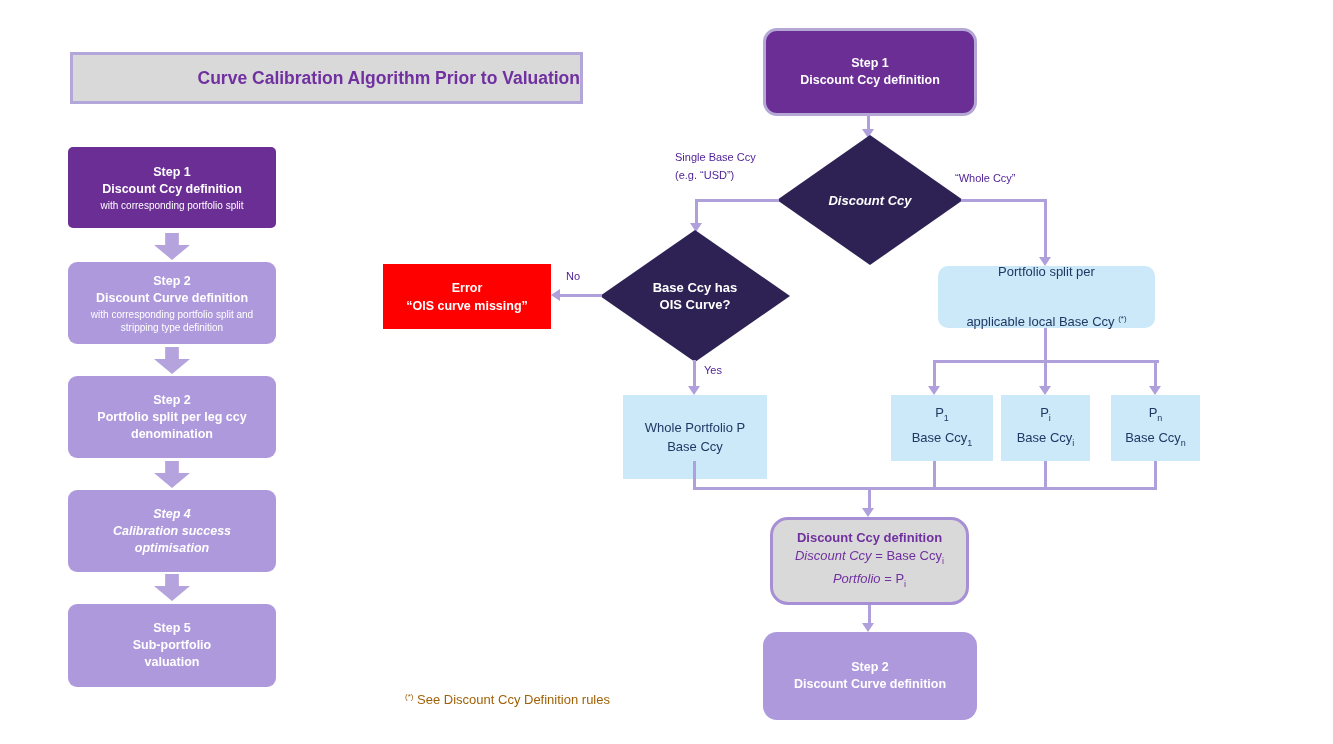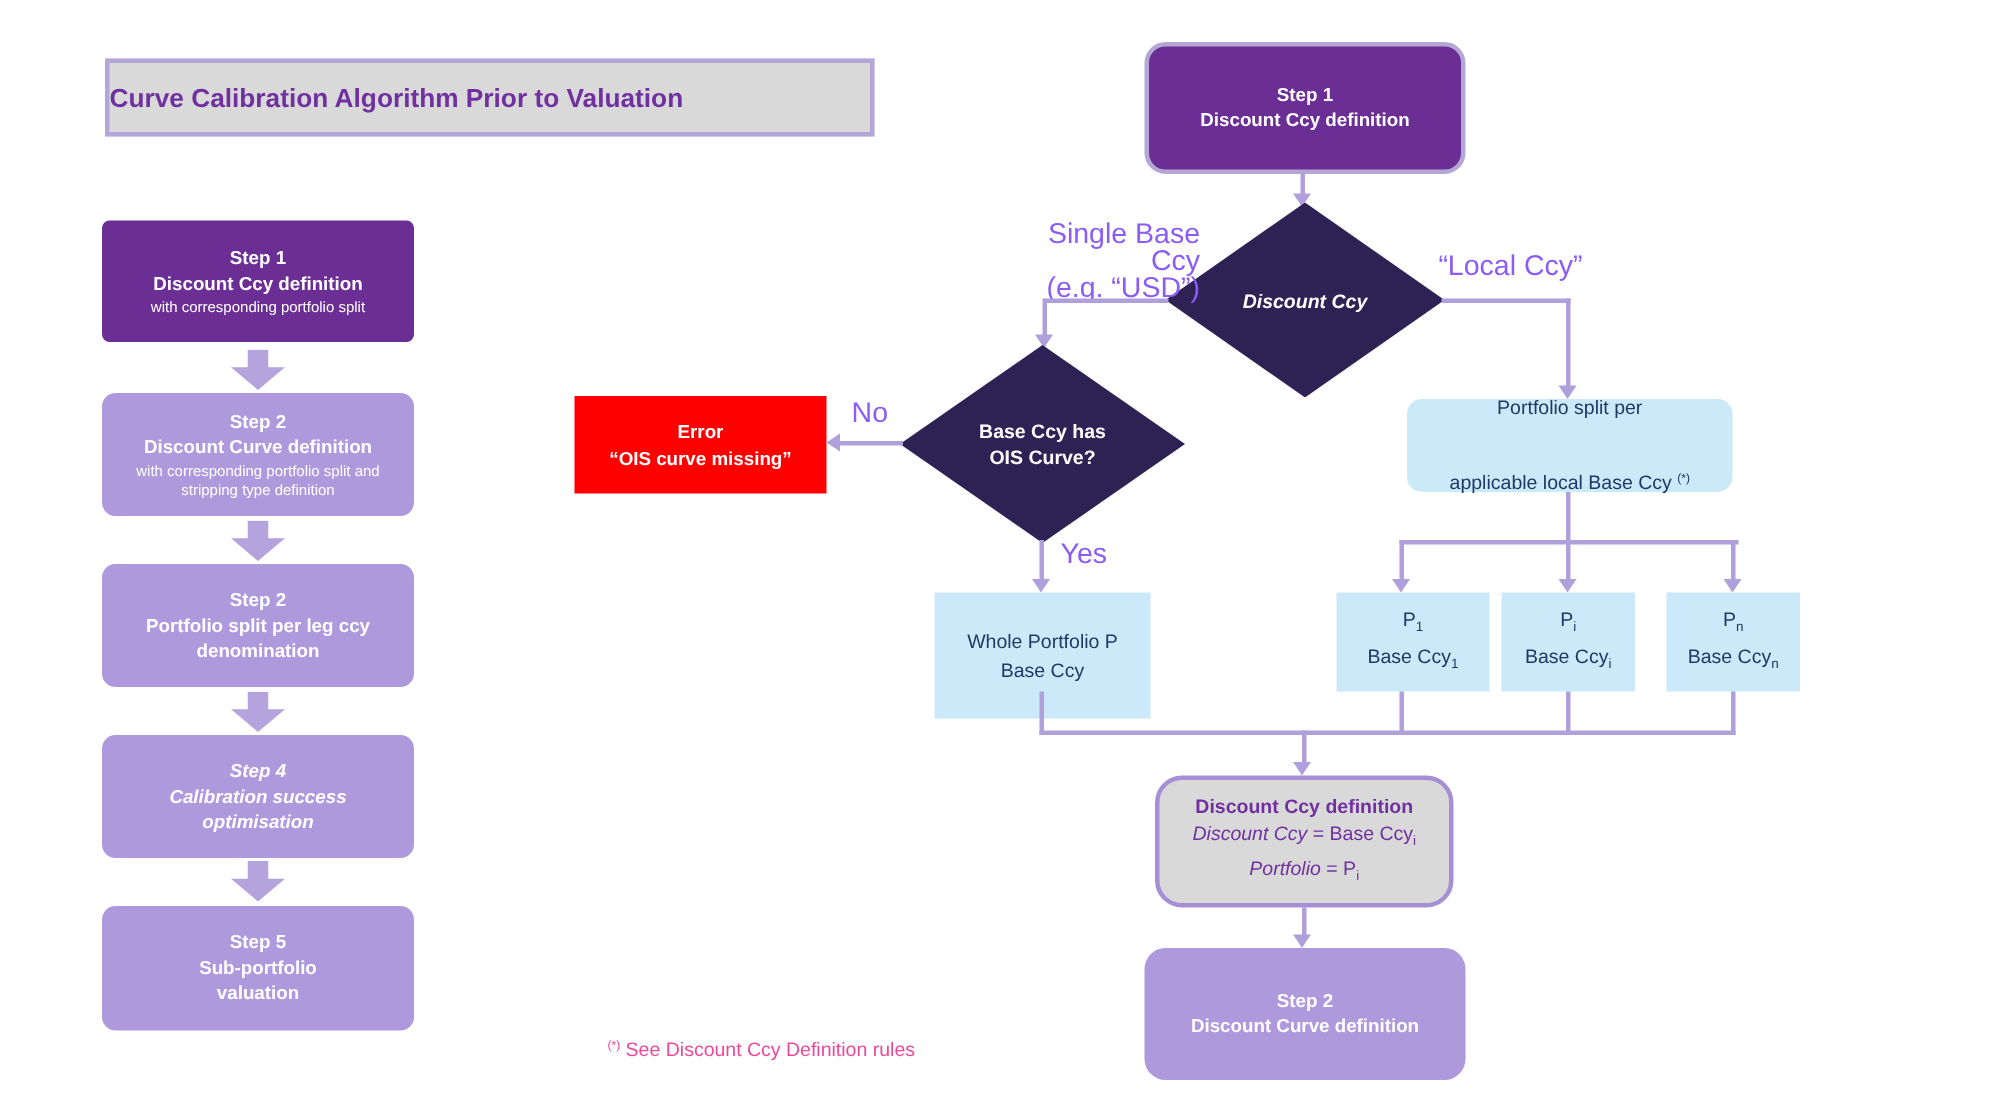--- a/index.html
+++ b/index.html
@@ -14,23 +14,23 @@
     --gray:#D9D9D9;
     --purple-text:#7030A0;
     --title-border:#B3A6D9;
     --gray-border:#A78FD6;
     --rstep-border:#B4A7D6;
   }
   *{margin:0;padding:0;box-sizing:border-box;}
   body{font-family:"Liberation Sans",sans-serif;background:#fff;}
   .canvas{position:relative;width:1333px;height:744px;background:#fff;overflow:hidden;}
 
-  .title-box{position:absolute;left:70px;top:39px;width:513px;height:52px;
+  .title-box{position:absolute;left:70px;top:52px;width:513px;height:52px;
     background:var(--gray);border:3px solid var(--title-border);
-    display:flex;align-items:center;justify-content:flex-start;}
+    display:flex;align-items:center;justify-content:flex-end;}
   .title-box .t{color:var(--purple-text);font-weight:bold;font-size:17.5px;}
 
   
   .lstep{position:absolute;left:68px;width:208px;display:flex;flex-direction:column;
     align-items:center;justify-content:center;text-align:center;color:#fff;padding:4px 10px;}
   .lstep.dark{background:var(--dark-purple);border-radius:5px;}
   .lstep.light{background:var(--light-purple);border-radius:9px;}
   .lstep .s{font-weight:bold;font-size:12.5px;line-height:17px;}
   .lstep .n{font-weight:bold;font-size:12.5px;line-height:17px;}
   .lstep .d{font-size:10px;line-height:13px;margin-top:1px;}
@@ -63,33 +63,33 @@
     display:flex;flex-direction:column;align-items:center;justify-content:center;text-align:center;}
 
   .defbox{position:absolute;left:770px;top:517px;width:199px;height:88px;
     background:var(--gray);border:3px solid var(--gray-border);border-radius:18px;
     display:flex;flex-direction:column;align-items:center;justify-content:center;
     text-align:center;color:var(--purple-text);font-size:13px;line-height:18px;}
   .defbox .b{font-weight:bold;}
   .defbox .it{font-style:italic;}
   .defbox sub{font-size:9px;vertical-align:sub;}
 
-  .lbl{position:absolute;color:#8b5cf6;font-size:19px;line-height:18px;text-align:right;}
+  .lbl{position:absolute;color:#4c1d95;font-size:11px;line-height:18px;text-align:left;}
 
   .hline,.vline{position:absolute;background:var(--conn);}
   .hline{height:3px;}
   .vline{width:3px;}
   .arr-down{position:absolute;width:0;height:0;
     border-left:6px solid transparent;border-right:6px solid transparent;
     border-top:9px solid var(--conn);}
   .arr-left{position:absolute;width:0;height:0;
     border-top:6px solid transparent;border-bottom:6px solid transparent;
     border-right:9px solid var(--conn);}
 
-  .footnote{position:absolute;left:405px;top:692px;color:#ec4899;font-size:13px;}
+  .footnote{position:absolute;left:405px;top:692px;color:#a16207;font-size:13px;}
   .footnote sup{font-size:8px;vertical-align:super;}
 </style>
 </head>
 <body>
 
 <div class="canvas">
 
   <div class="title-box">
     <div class="t">Curve Calibration Algorithm Prior to Valuation</div>
   </div>
@@ -135,21 +135,21 @@
   <div class="arr-down" style="left:862px;top:129px;"></div>
 
   <div class="diamond" style="left:777px;top:135px;width:186px;height:130px;">
     <div class="it">Discount Ccy</div>
   </div>
 
   <div class="lbl" style="left:675px;top:148px;width:125px;">
     <div>Single Base Ccy</div>
     <div>(e.g. “USD”)</div>
   </div>
-  <div class="lbl" style="left:955px;top:169px;width:100px;">“Local Ccy”</div>
+  <div class="lbl" style="left:955px;top:169px;width:100px;">“Whole Ccy”</div>
 
   <div class="hline" style="left:697px;top:199px;width:82px;"></div>
   <div class="vline" style="left:695px;top:199px;height:26px;"></div>
   <div class="arr-down" style="left:690px;top:223px;"></div>
 
   <div class="hline" style="left:961px;top:199px;width:86px;"></div>
   <div class="vline" style="left:1044px;top:199px;height:59px;"></div>
   <div class="arr-down" style="left:1039px;top:257px;"></div>
 
   <div class="diamond" style="left:600px;top:230px;width:190px;height:132px;">

